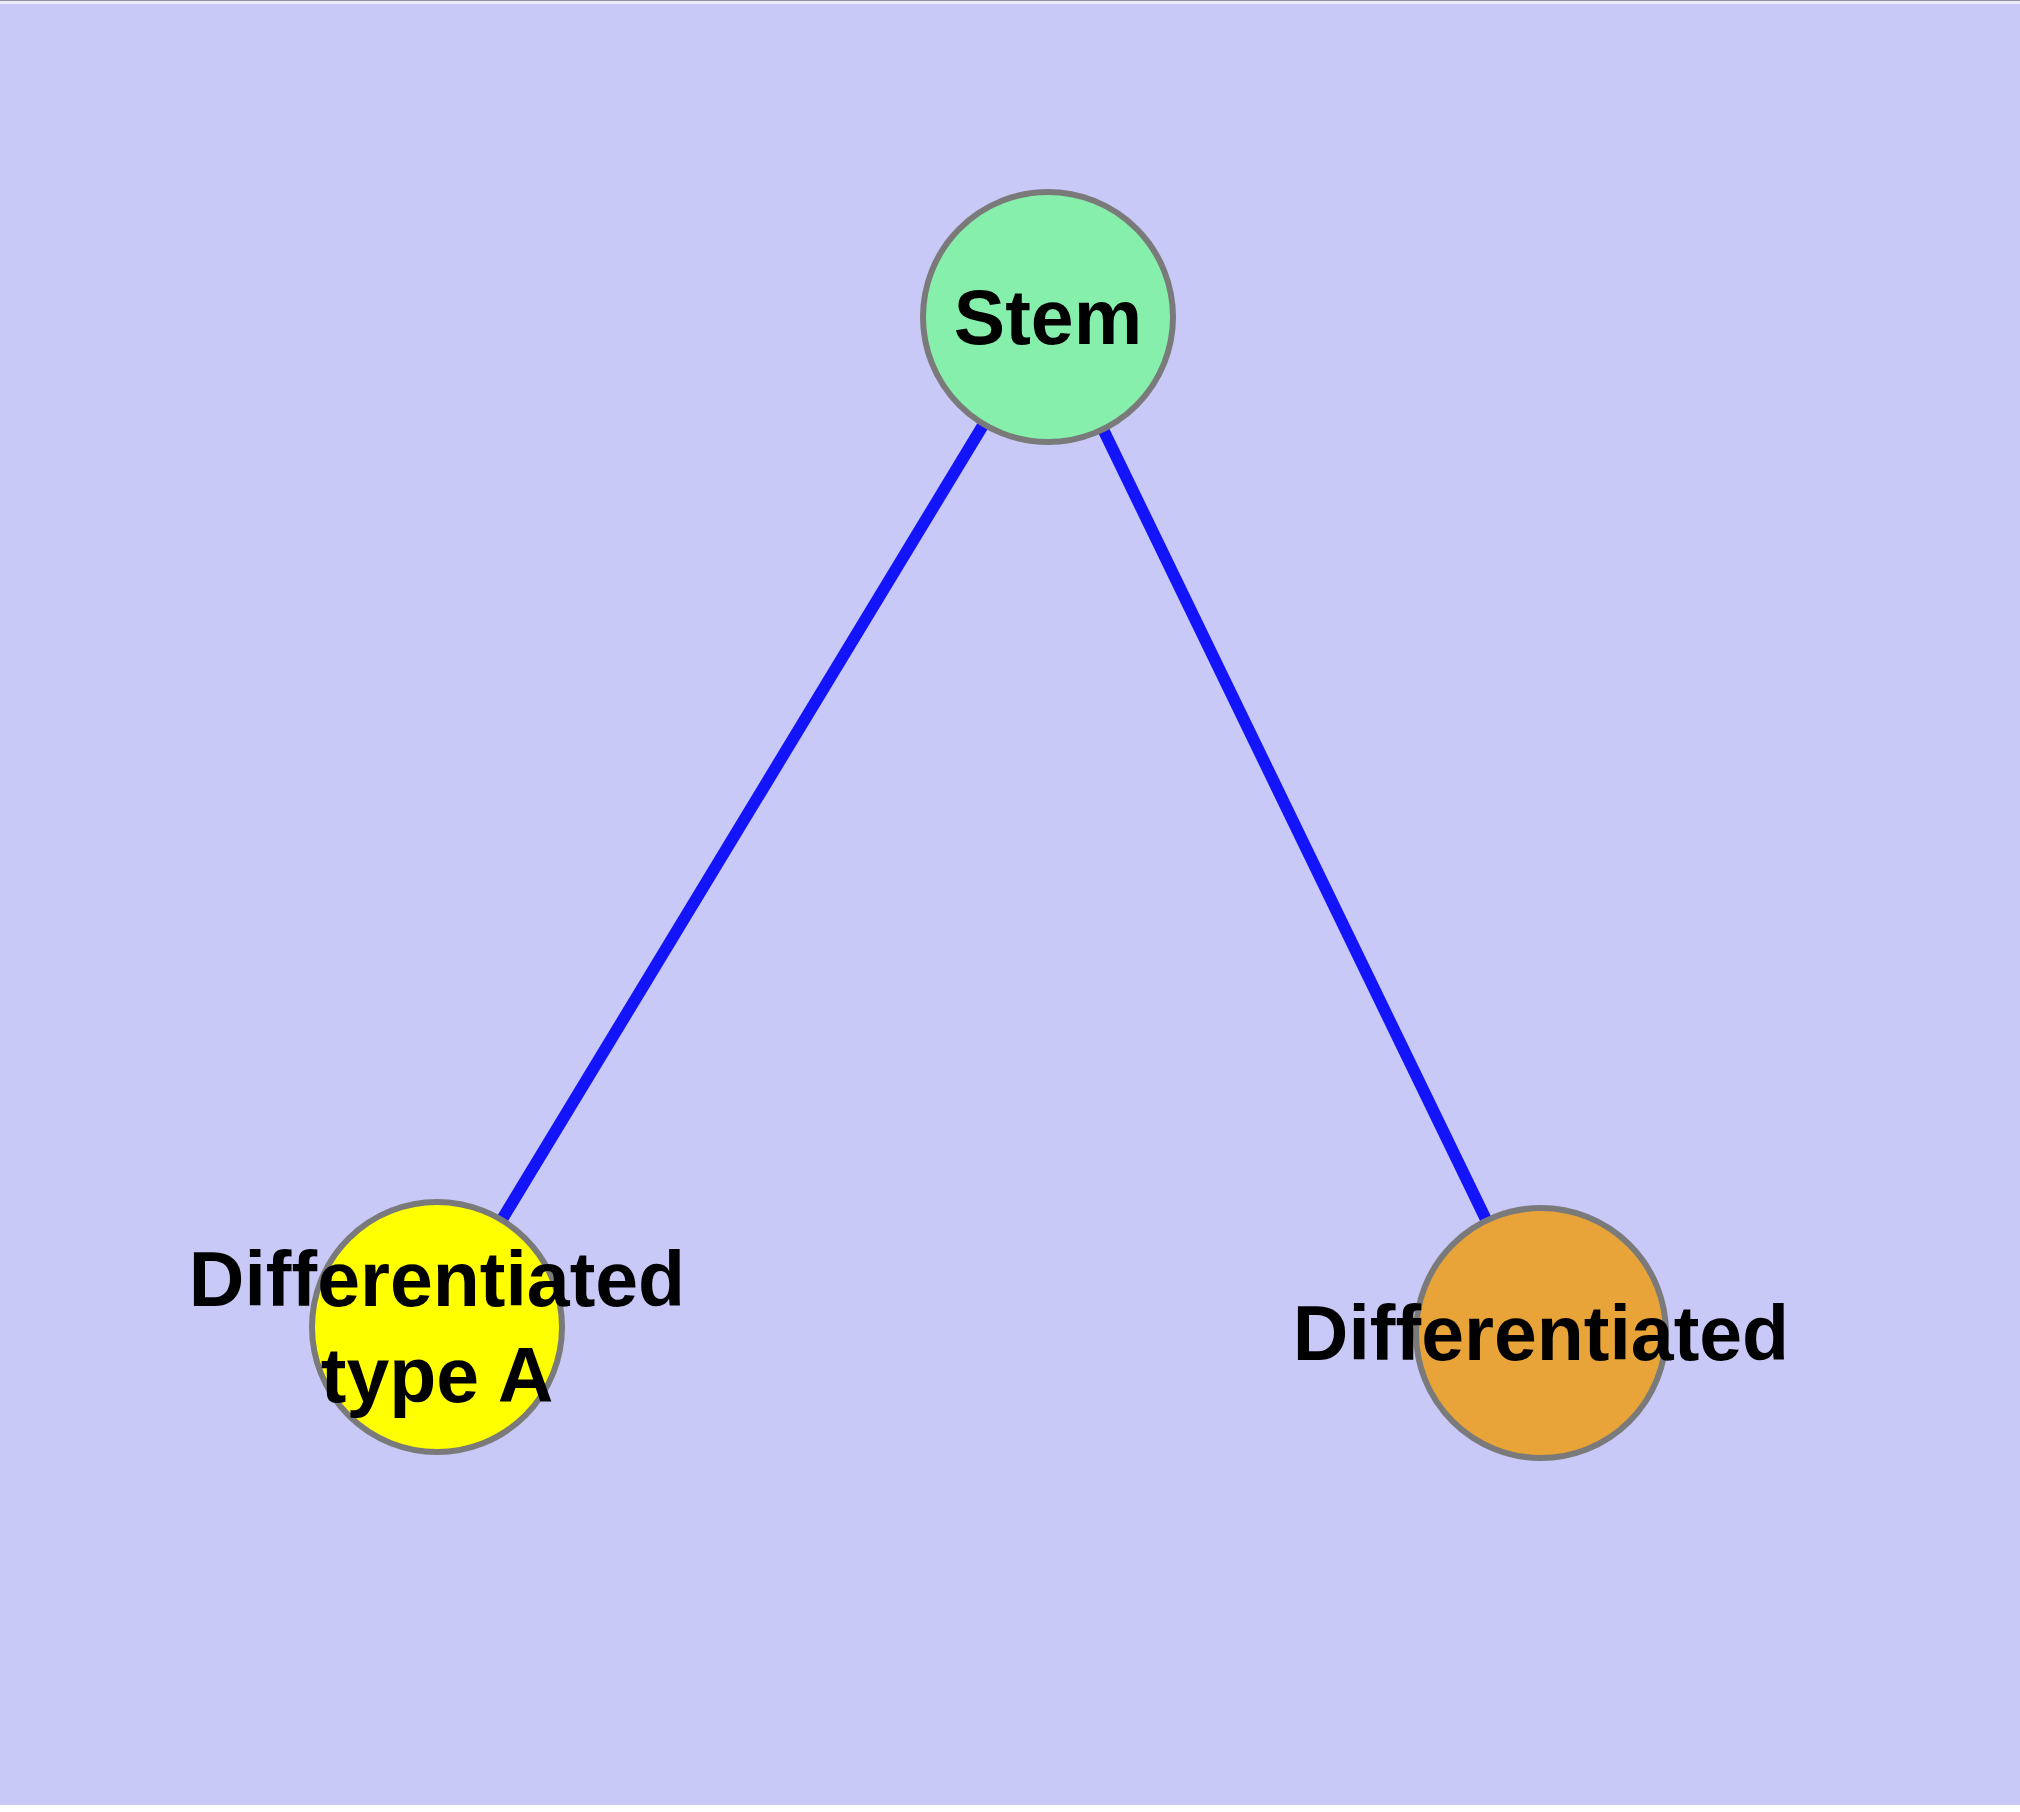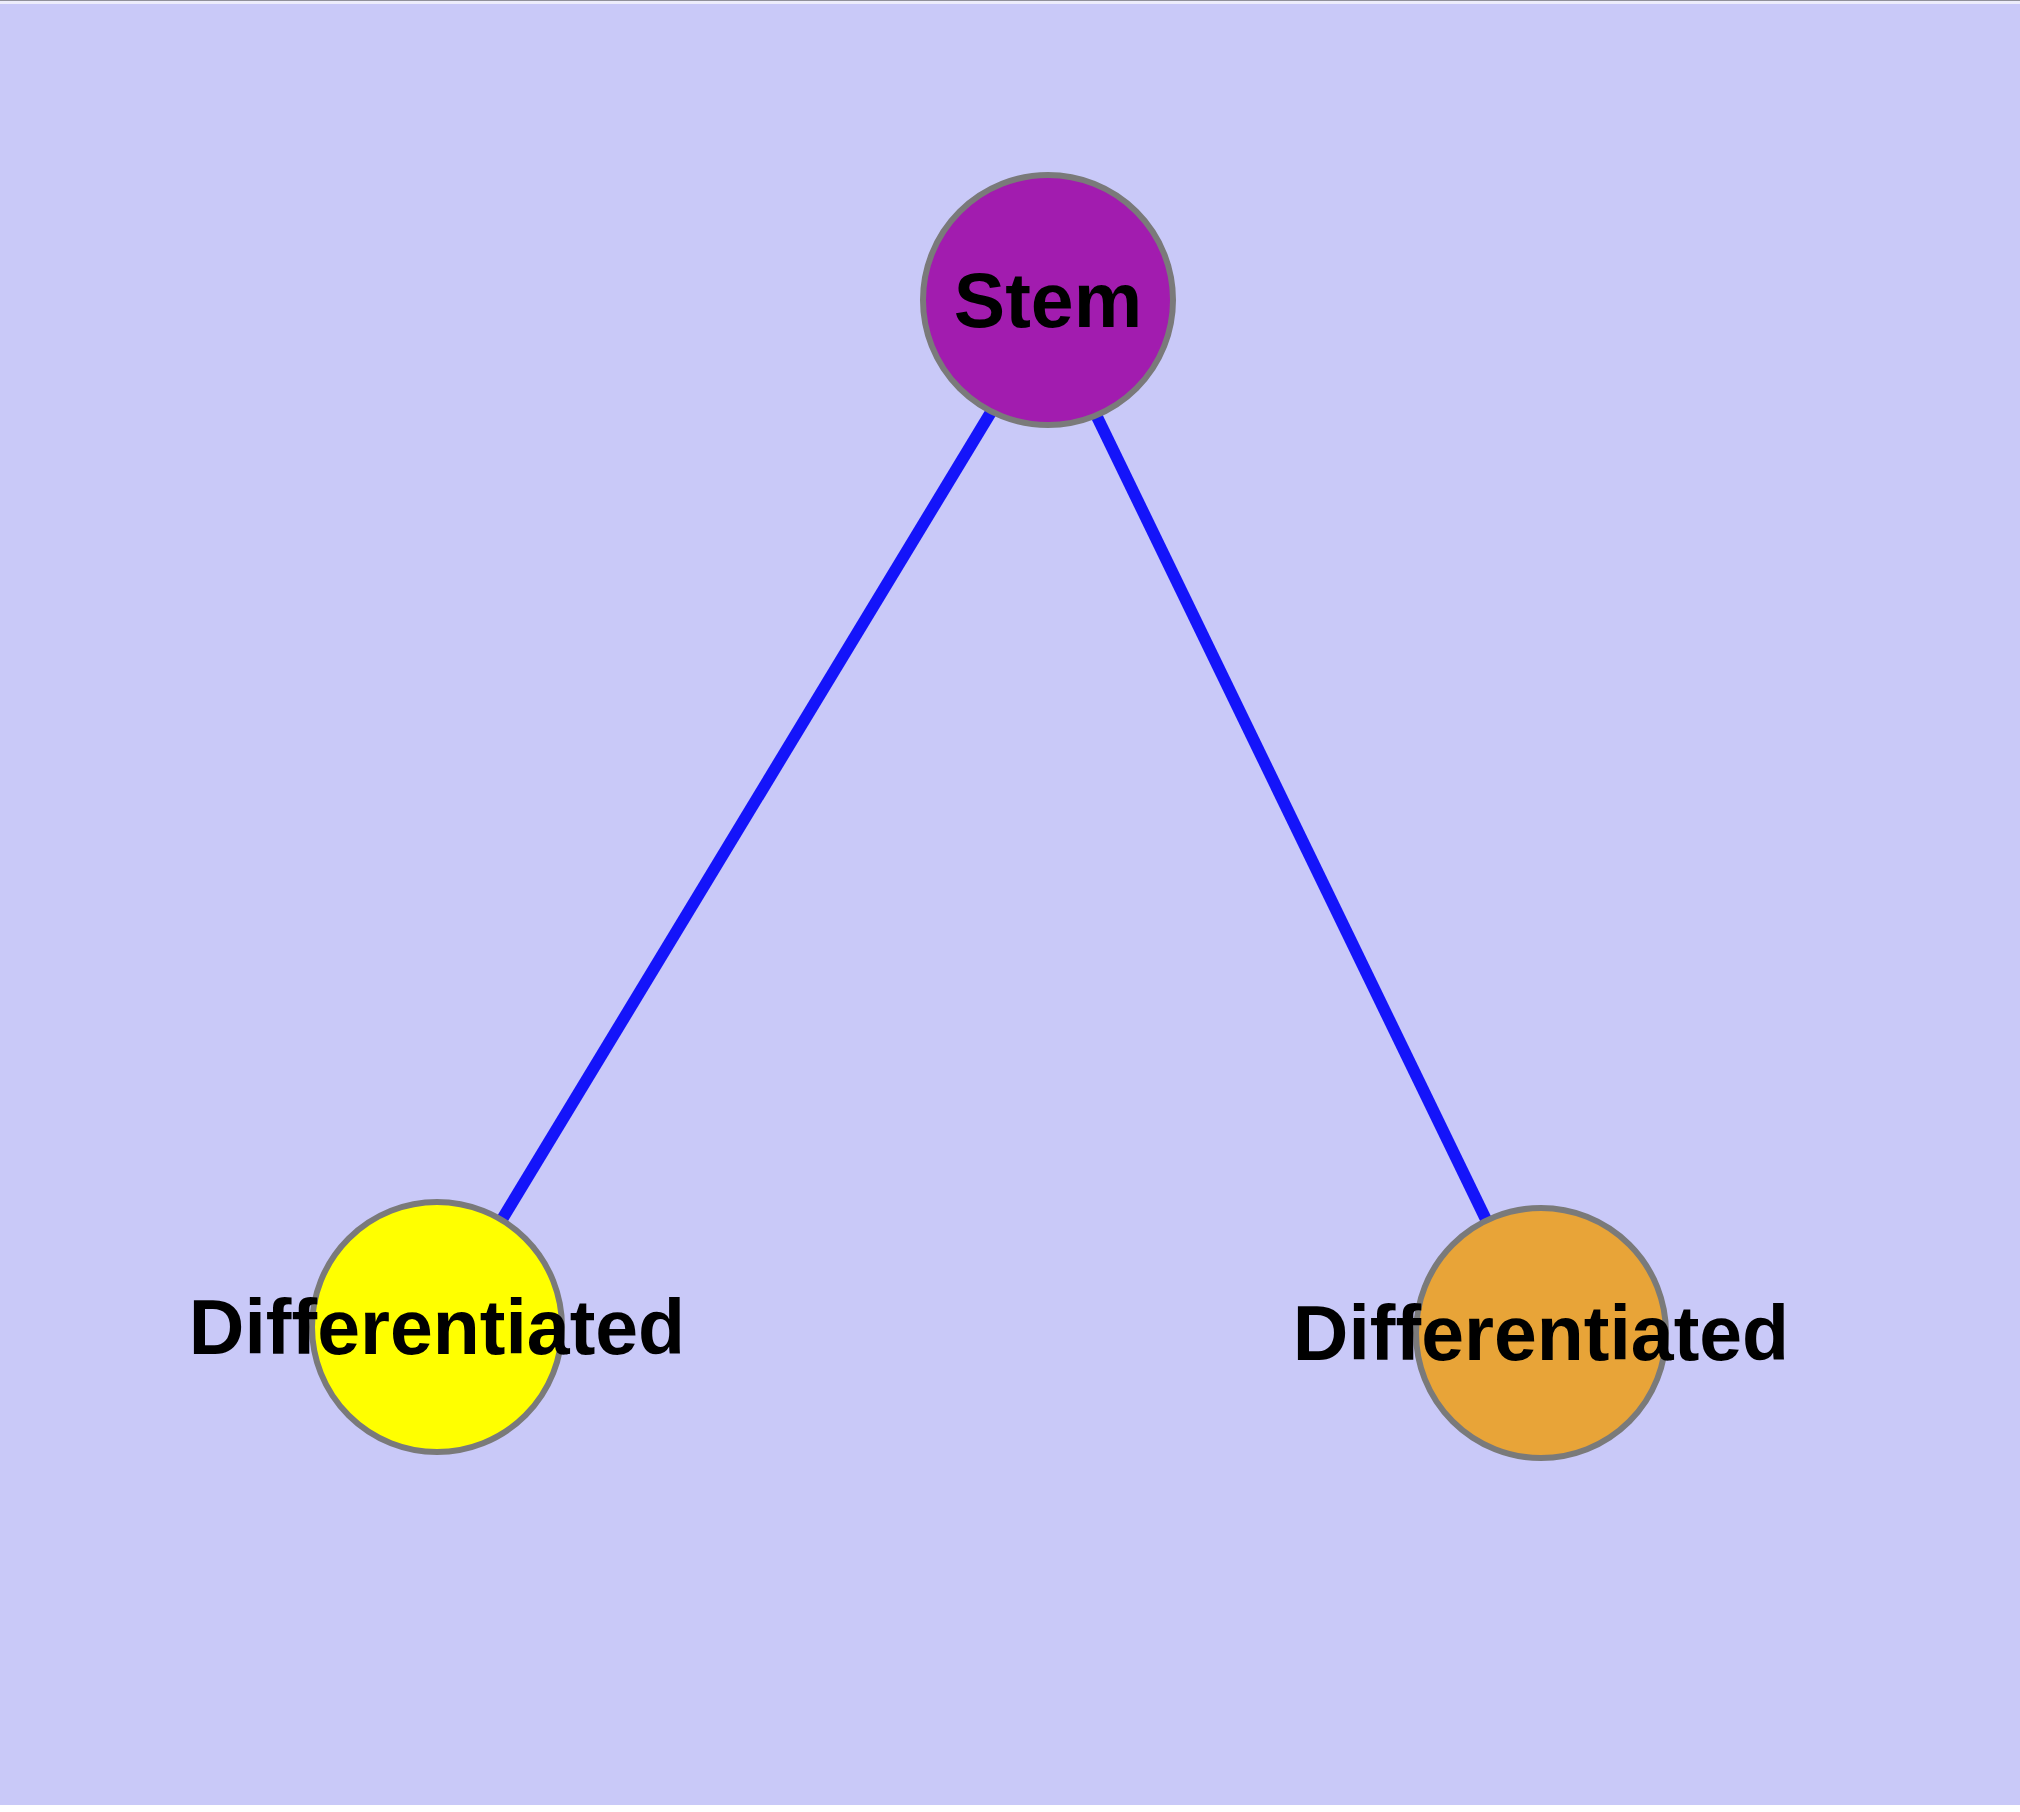--- a/index.html
+++ b/index.html
@@ -67,29 +67,30 @@
 
 <div class="plot-bg" style="background: rgb(201, 201, 248);"></div>
 <div class="top-strip"></div>
 <div class="bottom-strip"></div>
 
 <svg class="edge-layer" viewBox="0 0 2384 2138" xmlns="http://www.w3.org/2000/svg">
   <line stroke-width="14" x1="1237" y1="374" x2="515" y2="1566" stroke="#1414FA"></line>
   <line stroke-width="14" x1="1237" y1="374" x2="1818" y2="1573" stroke="#1414FA"></line>
 </svg>
 
-<div class="node" style="left: 920px; top: 172px; height: 256px; width: 256px; background: #a21caf; border-color: rgb(122, 122, 122);">
+<div class="node" style="left: 920px; top: 189px; height: 256px; width: 256px; background: #86efac; border-color: rgb(122, 122, 122);">
   <div class="node-label" style="color: rgb(0, 0, 0);">
     <div>Stem</div>
   </div>
 </div>
 
 <div class="node" style="left: 309px; top: 1199px; height: 256px; width: 256px; background: rgb(255, 255, 0); border-color: rgb(122, 122, 122);">
   <div class="node-label" style="color: rgb(0, 0, 0);">
     <div>Differentiated</div>
+    <div>type A</div>
   </div>
 </div>
 
 <div class="node" style="left: 1413px; top: 1205px; height: 256px; width: 256px; background: rgb(232, 164, 56); border-color: rgb(122, 122, 122);">
   <div class="node-label" style="color: rgb(0, 0, 0);">
     <div>Differentiated</div>
   </div>
 </div>
 
 

